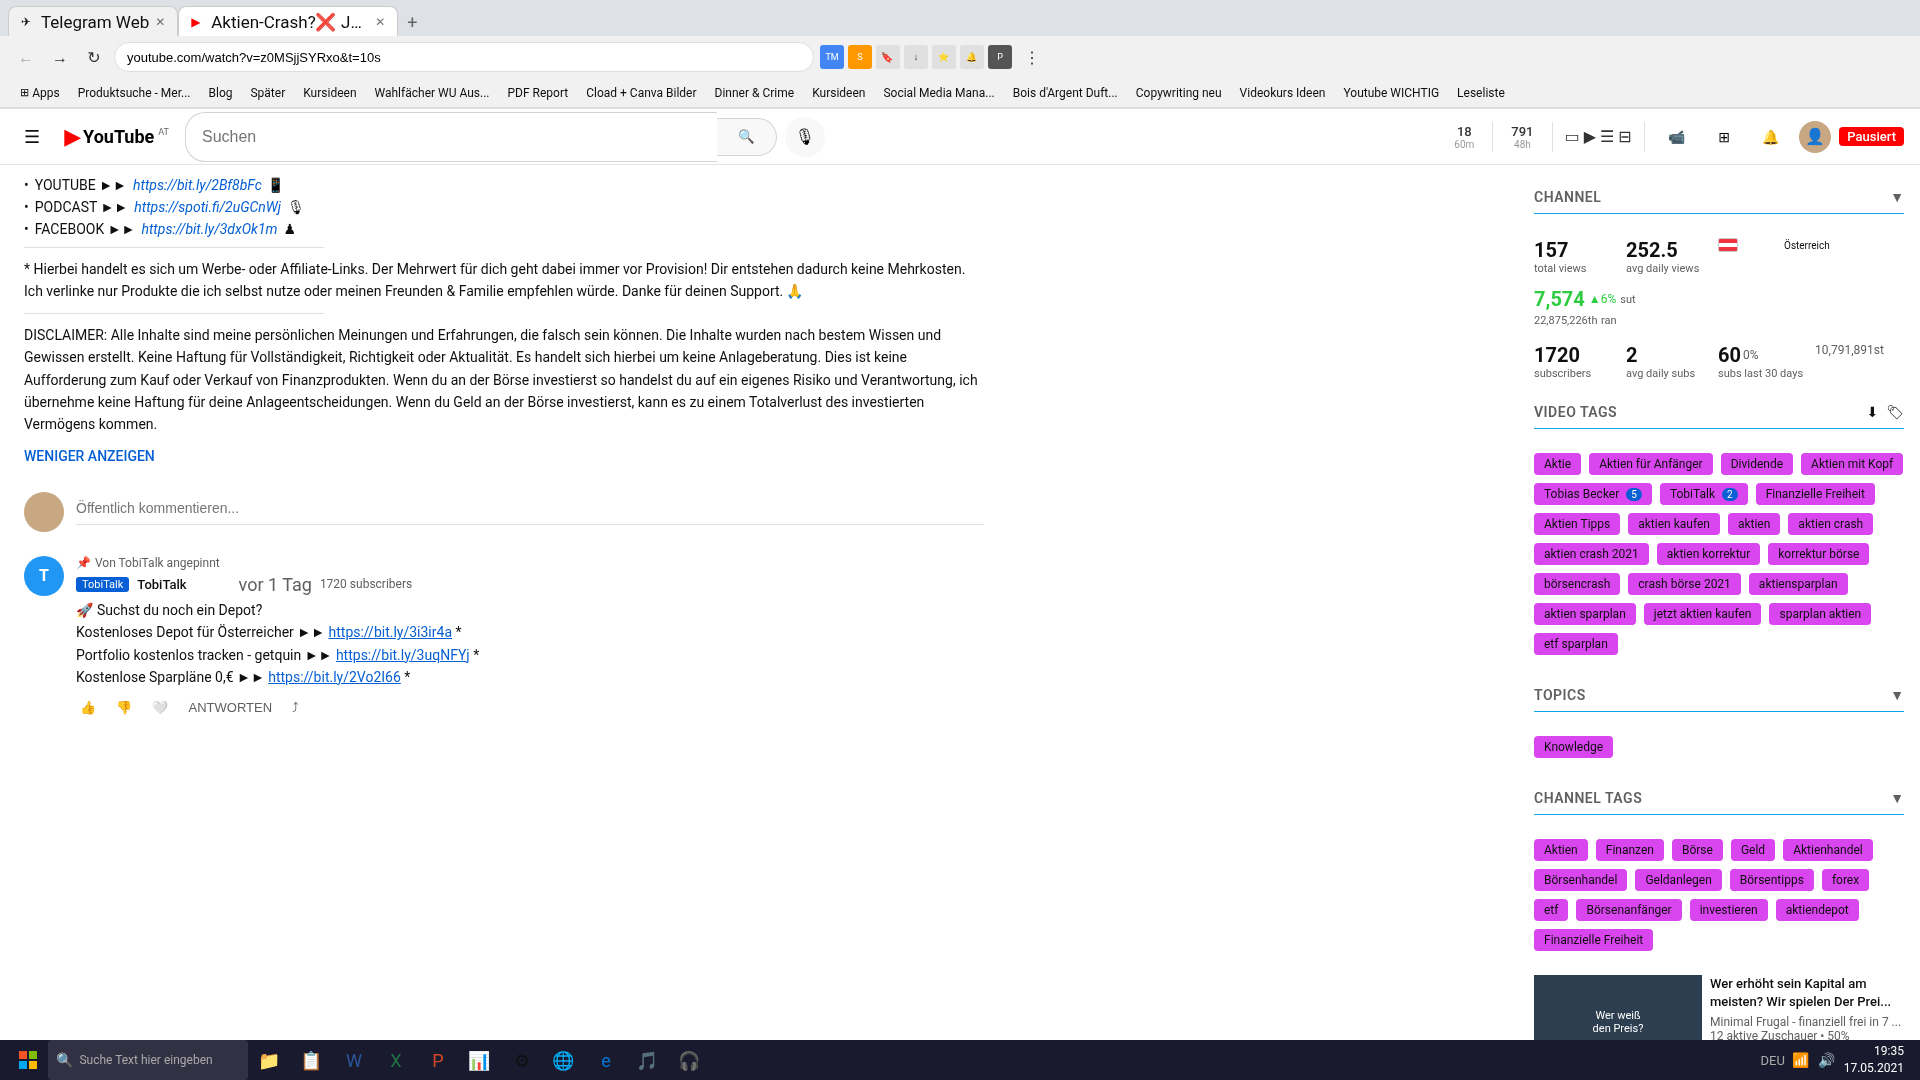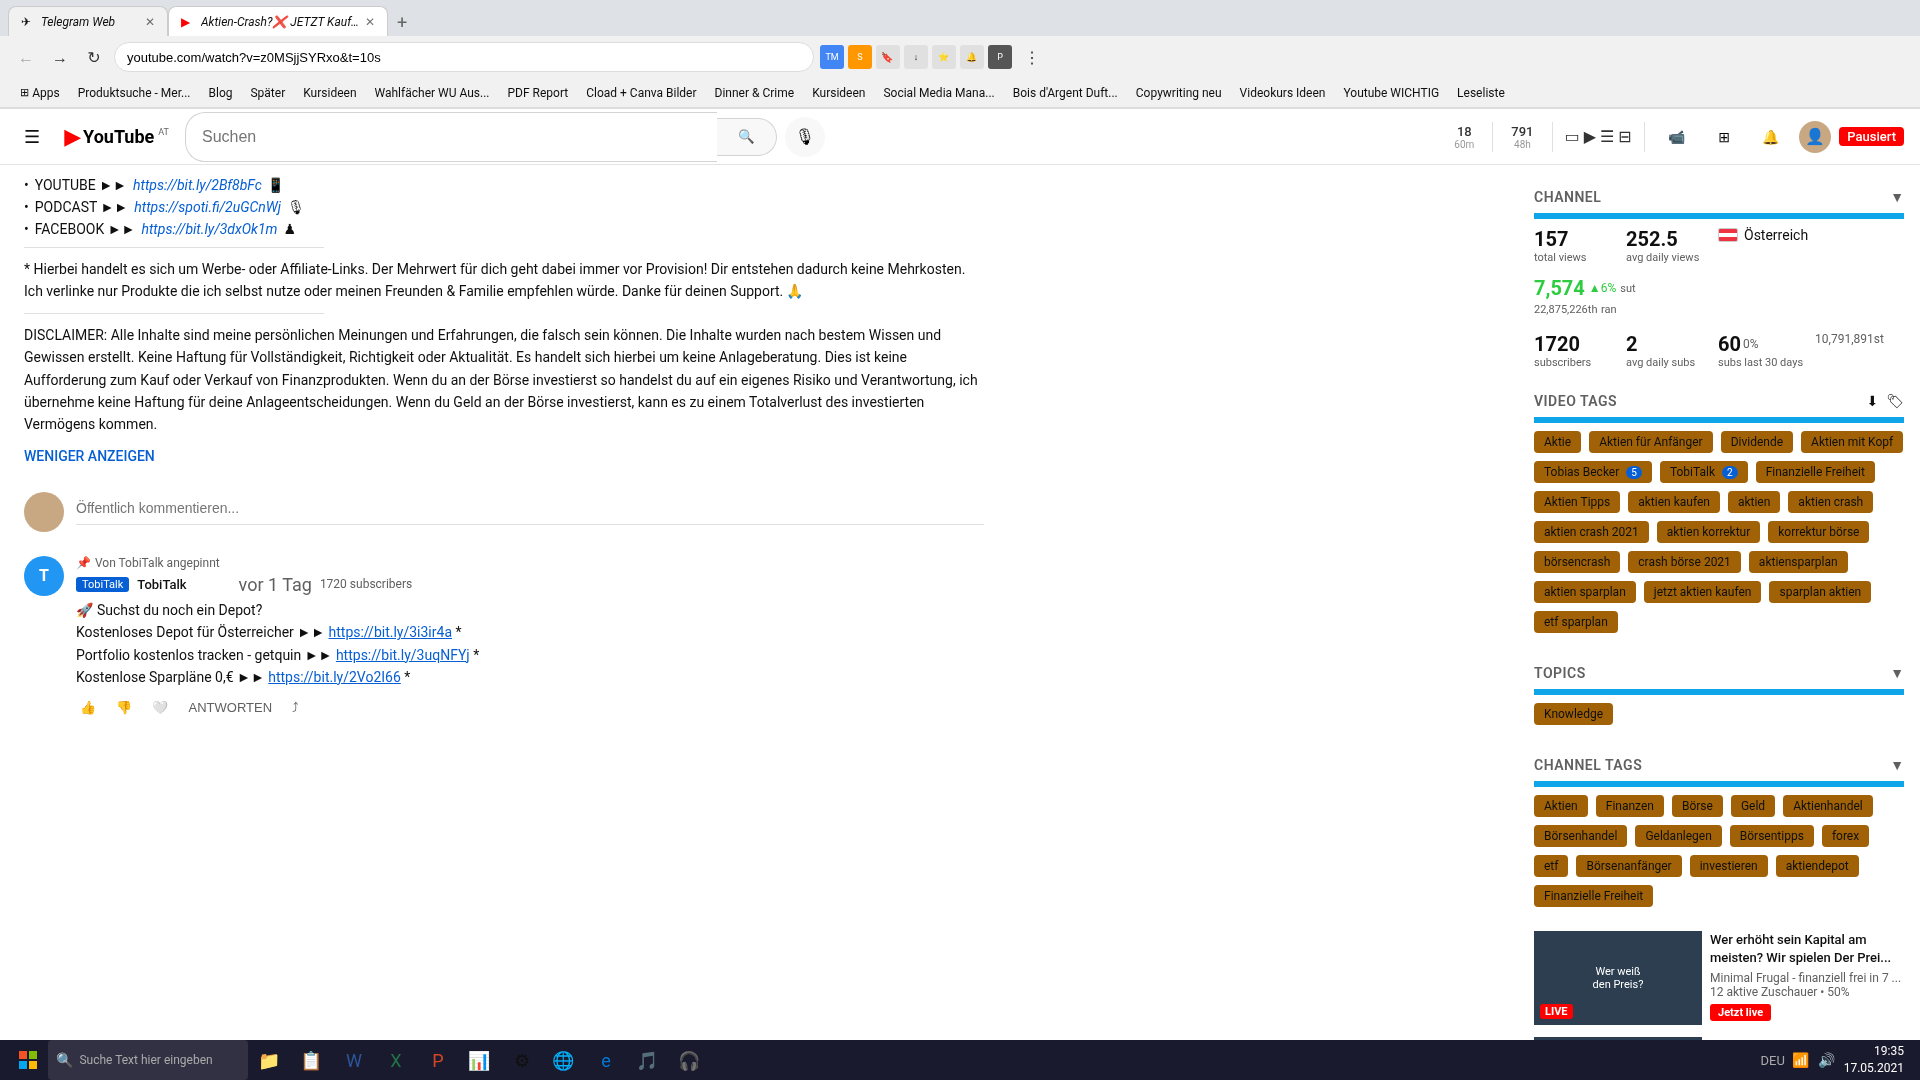--- a/index.html
+++ b/index.html
@@ -4,21 +4,21 @@
   <style>
     * { margin: 0; padding: 0; box-sizing: border-box; }
     body { font-family: 'Roboto', Arial, sans-serif; font-size: 14px; background: #fff; color: #0f0f0f; overflow: hidden; width: 1920px; height: 1080px; }
 
     
     .browser-chrome { background: #f1f1f1; border-bottom: 1px solid #ddd; }
     .browser-tabs { display: flex; align-items: flex-end; height: 36px; background: #dee1e6; padding: 0 8px; gap: 0; }
     .browser-tab { display: flex; align-items: center; gap: 6px; height: 30px; padding: 0 12px; background: #f1f1f1; border-radius: 8px 8px 0 0; font-size: 12px; max-width: 220px; min-width: 160px; cursor: pointer; border: 1px solid #ccc; border-bottom: none; }
     .browser-tab.active { background: #fff; z-index: 1; }
     .browser-tab .tab-icon { width: 14px; height: 14px; }
-    .browser-tab .tab-title { flex: 1; overflow: hidden; text-overflow: ellipsis; white-space: nowrap; font-size: 12px; font-style: italic; }
+    .browser-tab .tab-title { flex: 1; overflow: hidden; text-overflow: ellipsis; white-space: nowrap; font-size: 17px; }
     .browser-tab .tab-close { opacity: 0.6; font-size: 12px; }
     .browser-tab-new { width: 28px; height: 28px; display: flex; align-items: center; justify-content: center; font-size: 18px; cursor: pointer; color: #666; }
     .browser-addressbar { display: flex; align-items: center; gap: 6px; padding: 5px 12px; height: 42px; background: #f1f1f1; }
     .browser-nav-btn { width: 28px; height: 28px; display: flex; align-items: center; justify-content: center; cursor: pointer; border-radius: 50%; color: #333; font-size: 16px; }
     .browser-nav-btn.disabled { color: #aaa; }
     .address-input { flex: 1; height: 30px; border: none; border-radius: 15px; padding: 0 12px; background: #fff; border: 1px solid #ddd; font-size: 13px; outline: none; max-width: 700px; }
     .extensions-area { display: flex; align-items: center; gap: 4px; }
     .ext-icon { width: 24px; height: 24px; background: #ddd; border-radius: 3px; display: flex; align-items: center; justify-content: center; font-size: 10px; cursor: pointer; }
 
     
@@ -77,37 +77,37 @@
     .comment-meta { font-size: 18px; color: #606060; margin-left: 44px; }
     .subscribers-badge { font-size: 12px; color: #606060; }
     .comment-text { font-size: 14px; line-height: 1.6; margin-bottom: 8px; }
     .comment-link { color: #065fd4; }
     .comment-actions { display: flex; align-items: center; gap: 12px; }
     .comment-action-btn { display: flex; align-items: center; gap: 4px; cursor: pointer; font-size: 13px; color: #606060; border: none; background: none; padding: 4px; border-radius: 4px; }
     .pinned-badge { display: flex; align-items: center; gap: 4px; font-size: 12px; color: #606060; margin-bottom: 4px; }
 
     
     .sidebar-section { margin-bottom: 16px; }
-    .sidebar-section-header { display: flex; align-items: center; justify-content: space-between; padding: 8px 0; border-bottom: 6px solid #0ea5e9; margin-bottom: 0; }
+    .sidebar-section-header { display: flex; align-items: center; justify-content: space-between; padding: 8px 0; border-bottom: 1px solid #0ea5e9; margin-bottom: 16px; }
     .sidebar-section-title { font-size: 14px; font-weight: 600; color: #606060; text-transform: uppercase; letter-spacing: 0.5px; }
     .sidebar-expand { cursor: pointer; color: #606060; }
 
     
     .channel-stats { display: flex; flex-wrap: wrap; gap: 12px; padding: 8px 0; }
     .stat-item { display: flex; flex-direction: column; min-width: 80px; }
     .stat-value { font-size: 20px; font-weight: 700; color: #0f0f0f; }
     .stat-value.green { color: #2ecc40; }
     .stat-label { font-size: 11px; color: #606060; }
     .stat-country { display: flex; align-items: center; gap: 4px; }
     .flag { width: 20px; height: 14px; background: linear-gradient(to bottom, #ef3340 33%, #fff 33%, #fff 66%, #ef3340 66%); border: 1px solid #ccc; display: inline-block; border-radius: 2px; }
     .stat-second-row { display: flex; flex-wrap: wrap; gap: 12px; margin-top: 8px; }
 
     
     .tags-area { display: flex; flex-wrap: wrap; gap: 8px; padding: 8px 0; }
-    .tag { background: #a16207; border-radius: 4px; padding: 4px 10px; font-size: 12px; color: #0f0f0f; cursor: pointer; white-space: nowrap; }
+    .tag { background: #d946ef; border-radius: 4px; padding: 4px 10px; font-size: 12px; color: #0f0f0f; cursor: pointer; white-space: nowrap; }
     .tag-number { background: #065fd4; color: #fff; font-size: 10px; padding: 1px 5px; border-radius: 10px; margin-left: 4px; }
 
     
     .rec-video { display: flex; gap: 8px; margin-bottom: 12px; cursor: pointer; }
     .rec-thumb { width: 168px; height: 94px; background: #333; border-radius: 0; flex-shrink: 0; position: relative; overflow: hidden; }
     .rec-thumb-live { position: absolute; bottom: 6px; left: 6px; background: red; color: white; font-size: 11px; font-weight: bold; padding: 1px 5px; border-radius: 3px; }
     .rec-info { flex: 1; }
     .rec-title { font-size: 13px; font-weight: 500; line-height: 1.4; margin-bottom: 4px; overflow: hidden; display: -webkit-box; -webkit-line-clamp: 2; -webkit-box-orient: vertical; }
     .rec-channel { font-size: 12px; color: #606060; }
     .rec-meta { font-size: 12px; color: #606060; }
@@ -383,21 +383,21 @@
             <span class="stat-value">157</span>
             <span class="stat-label">total views</span>
           </div>
           <div class="stat-item">
             <span class="stat-value">252.5</span>
             <span class="stat-label">avg daily views</span>
           </div>
           <div class="stat-item stat-country">
             <div style="display:flex;align-items:center;gap:6px;">
               <span class="flag"></span>
-              <span style="font-size:14px;">Österreich</span>
+              <span style="font-size:10px;margin-left:40px;">Österreich</span>
             </div>
             <span class="stat-label">&nbsp;</span>
           </div>
           <div class="stat-item">
             <div style="display:flex;align-items:center;gap:4px;">
               <span class="stat-value green">7,574</span>
               <span style="color:#2ecc40;font-size:12px;">▲6%</span>
               <span style="font-size:11px;color:#606060;">sut</span>
             </div>
             <div>

